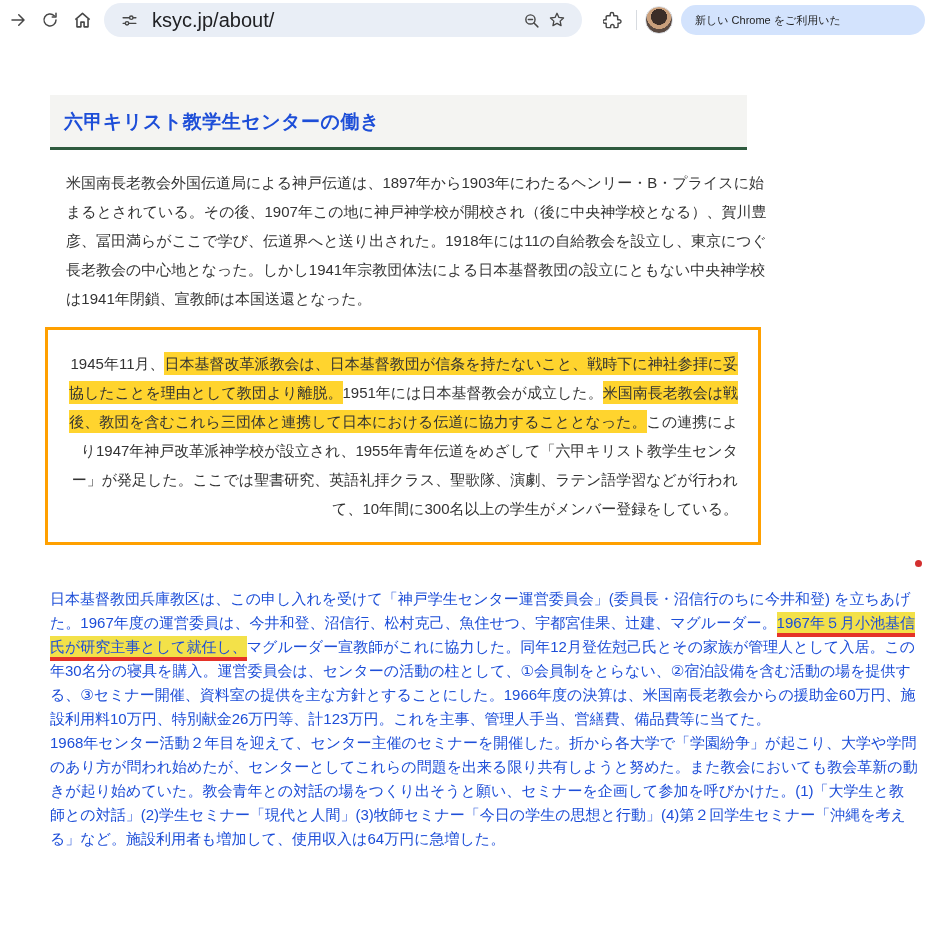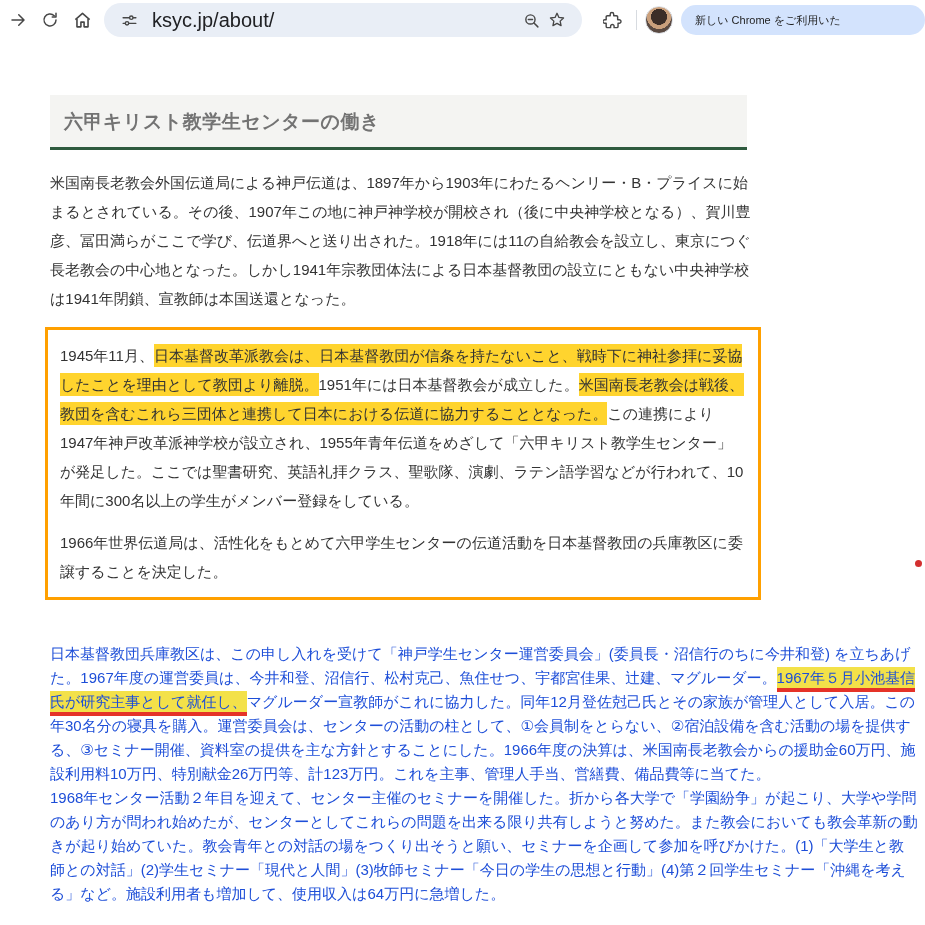--- a/index.html
+++ b/index.html
@@ -34,28 +34,28 @@
     margin-left:8px;height:30px;background:#d3e3fd;border-radius:15px;
     display:flex;align-items:center;padding:0 14px;flex:1 0 auto;
     font-size:11px;color:#1f1f1f;white-space:nowrap;overflow:hidden;
   }
   
   .content{padding:55px 0 0 50px;}
   .sec-head{
     width:697px;box-sizing:border-box;
     background:#f4f4f2;border-bottom:3px solid #2e5a3e;
     padding:14px 16px 12px 14px;
-    font-size:19px;font-weight:bold;color:#737373;letter-spacing:.5px;
+    font-size:19px;font-weight:bold;color:#1d4ed8;letter-spacing:.5px;
   }
-  .para-narrow{width:712px;font-size:15px;line-height:29px;color:#333333;margin:18px 0 0 0;}
+  .para-narrow{width:712px;font-size:15px;line-height:29px;color:#333333;margin:18px 0 0 16px;}
   .obox{
     width:716px;box-sizing:border-box;margin:14px 0 0 -5px;
     border:3px solid #ffa000;padding:7px 8px;
   }
-  .obox p{margin:4px;font-size:15px;line-height:29px;color:#333333;}
+  .obox p{margin:12px;font-size:15px;line-height:29px;color:#333333;text-align:right;}
   .obox p + p{margin-top:13px;}
   .hl{background:#ffd42e;padding:3px 0;}
   .sec2{margin-top:42px;}
   .sec2 .para{width:868px;font-size:15px;line-height:24px;color:#1d4ed8;margin:0;}
   .sec2 .para-first{margin-top:16px;}
   .sec2 .hl{background:#f3e149;padding:2px 0;}
   .ul{border-bottom:4px solid #e53328;padding-bottom:2px;}
   .red-dot{
     position:absolute;right:3px;top:560px;width:7px;height:7px;border-radius:50%;
     background:#d32f2f;
@@ -119,21 +119,20 @@
 </div>
 
 <div class="content">
 
   <div class="sec-head">六甲キリスト教学生センターの働き</div>
 
   <p class="para-narrow">米国南長老教会外国伝道局による神戸伝道は、1897年から1903年にわたるヘンリー・B・プライスに始まるとされている。その後、1907年この地に神戸神学校が開校され（後に中央神学校となる）、賀川豊彦、冨田満らがここで学び、伝道界へと送り出された。1918年には11の自給教会を設立し、東京につぐ長老教会の中心地となった。しかし1941年宗教団体法による日本基督教団の設立にともない中央神学校は1941年閉鎖、宣教師は本国送還となった。</p>
 
   <div class="obox">
     <p><span>1945年11月、</span><span class="hl">日本基督改革派教会は、日本基督教団が信条を持たないこと、戦時下に神社参拝に妥協したことを理由として教団より離脱。</span><span>1951年には日本基督教会が成立した。</span><span class="hl">米国南長老教会は戦後、教団を含むこれら三団体と連携して日本における伝道に協力することとなった。</span><span>この連携により1947年神戸改革派神学校が設立され、1955年青年伝道をめざして「六甲キリスト教学生センター」が発足した。ここでは聖書研究、英語礼拝クラス、聖歌隊、演劇、ラテン語学習などが行われて、10年間に300名以上の学生がメンバー登録をしている。</span></p>
-    <p>1966年世界伝道局は、活性化をもとめて六甲学生センターの伝道活動を日本基督教団の兵庫教区に委譲することを決定した。</p>
   </div>
 
   <div class="sec2">
     <p class="para para-first"><span>日本基督教団兵庫教区は、この申し入れを受けて「神戸学生センター運営委員会」(委員長・沼信行のちに今井和登) を立ちあげた。1967年度の運営委員は、今井和登、沼信行、松村克己、魚住せつ、宇都宮佳果、辻建、マグルーダー。</span><span class="hl ul">1967年５月小池基信氏が研究主事として就任し、</span><span>マグルーダー宣教師がこれに協力した。同年12月登佐尅己氏とその家族が管理人として入居。この年30名分の寝具を購入。運営委員会は、センターの活動の柱として、①会員制をとらない、②宿泊設備を含む活動の場を提供する、③セミナー開催、資料室の提供を主な方針とすることにした。1966年度の決算は、米国南長老教会からの援助金60万円、施設利用料10万円、特別献金26万円等、計123万円。これを主事、管理人手当、営繕費、備品費等に当てた。</span></p>
     <p class="para">1968年センター活動２年目を迎えて、センター主催のセミナーを開催した。折から各大学で「学園紛争」が起こり、大学や学問のあり方が問われ始めたが、センターとしてこれらの問題を出来る限り共有しようと努めた。また教会においても教会革新の動きが起り始めていた。教会青年との対話の場をつくり出そうと願い、セミナーを企画して参加を呼びかけた。(1)「大学生と教師との対話」(2)学生セミナー「現代と人間」(3)牧師セミナー「今日の学生の思想と行動」(4)第２回学生セミナー「沖縄を考える」など。施設利用者も増加して、使用収入は64万円に急増した。</p>
 
   </div>
 
 </div>
 

